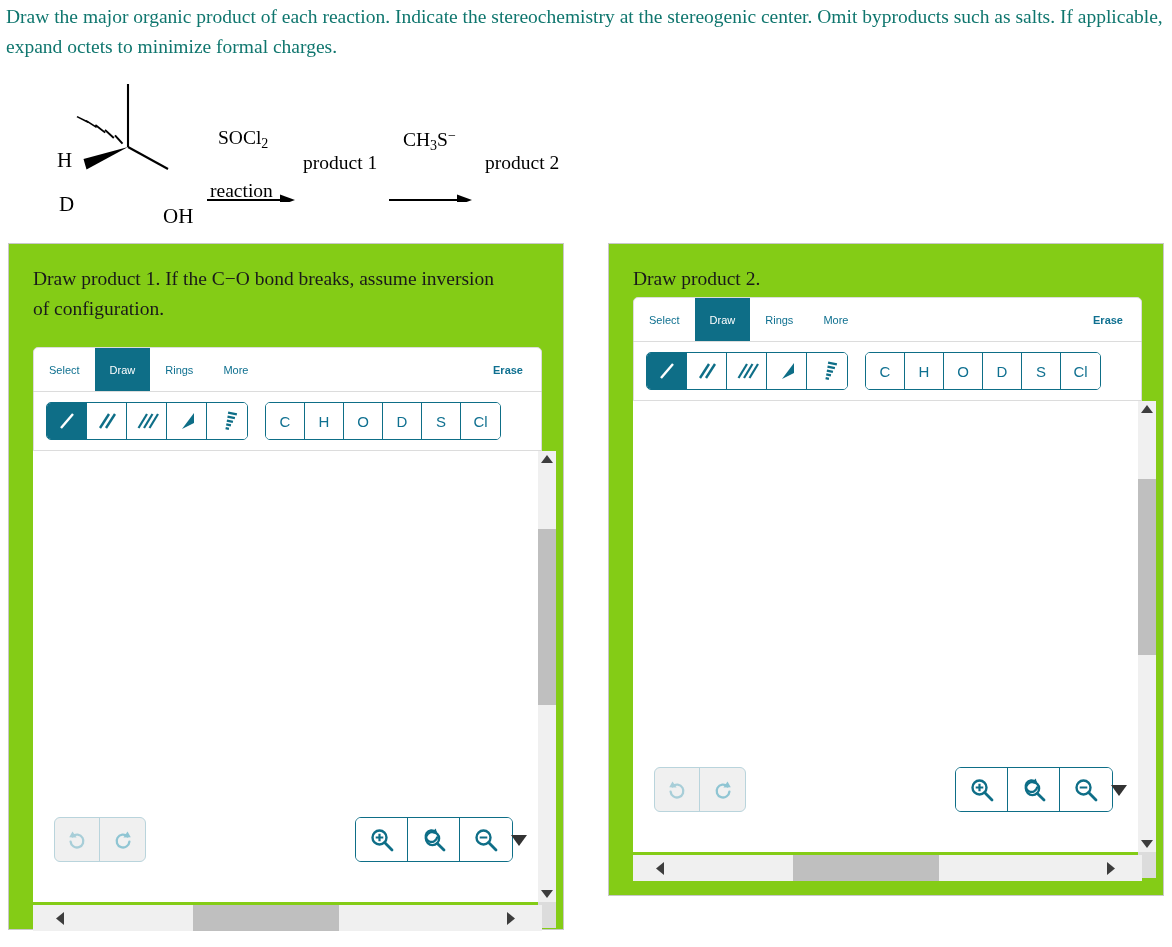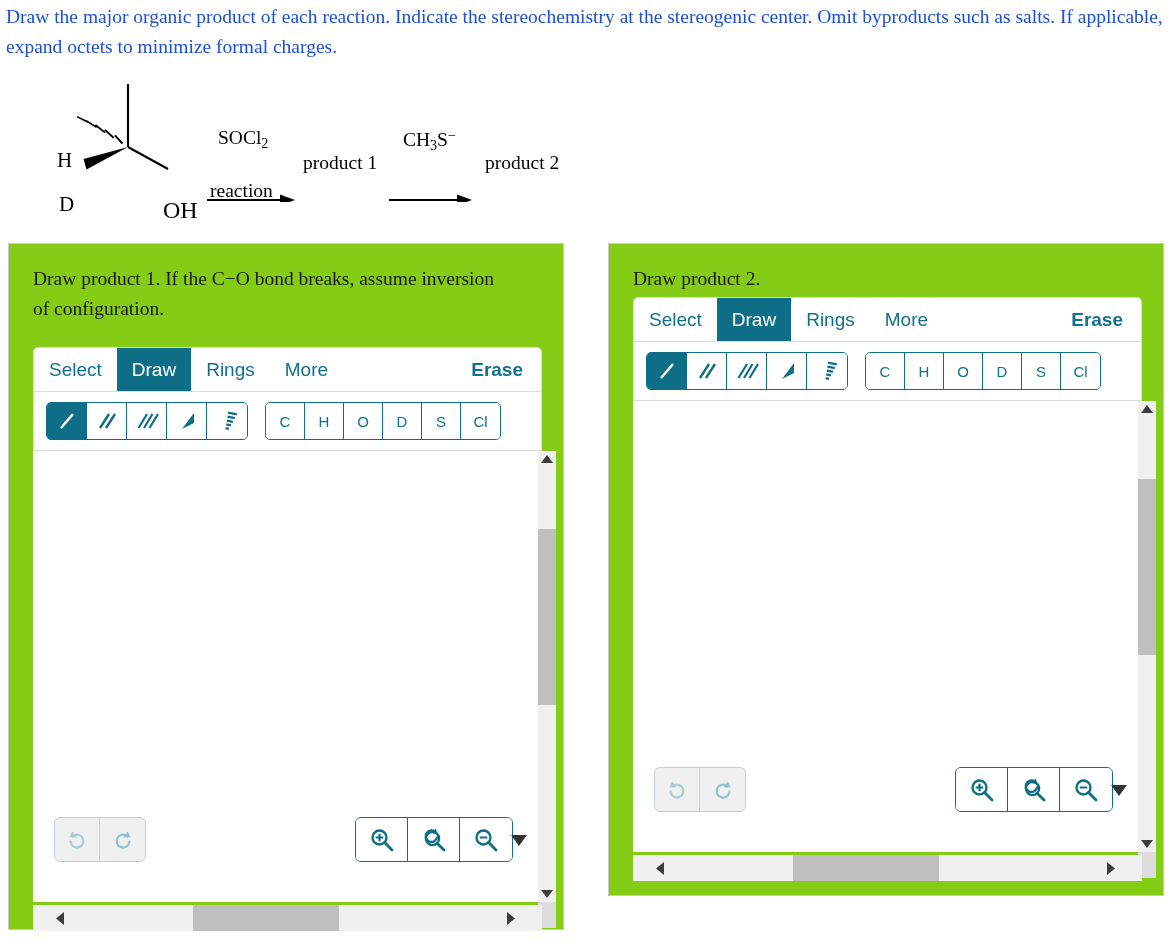--- a/index.html
+++ b/index.html
@@ -18,21 +18,21 @@
 
   
   #prompt {
     position: absolute;
     left: 6px;
     top: 2px;
     width: 1162px;
     font-family: "Liberation Serif", serif;
     font-size: 19.5px;
     line-height: 30px;
-    color: #1d4ed8;
+    color: #0f766e;
   }
 
   
   #scheme {
     position: absolute;
     left: 0px;
     top: 72px;
     width: 620px;
     height: 130px;
   }
@@ -87,21 +87,21 @@
     box-sizing: border-box;
     background: #fff;
     display: flex;
     align-items: stretch;
   }
   .tab {
     display: flex;
     align-items: center;
     padding: 0 15px;
     font-family: "Liberation Sans", sans-serif;
-    font-size: 19px;
+    font-size: 11px;
     color: #0f7090;
     cursor: pointer;
     user-select: none;
   }
   .tab.active {
     background: #0e6e87;
     color: #ffffff;
   }
   .tab-spacer { flex: 1 1 auto; }
   .tab.erase { padding-right: 18px; font-weight: bold; }
@@ -292,21 +292,21 @@
 
     <line x1="207" y1="128" x2="283" y2="128" stroke="#000" stroke-width="2.1"></line>
     <polygon points="295,128 280,122.5 280,133.5" fill="#000"></polygon>
 
     <line x1="389" y1="128" x2="460" y2="128" stroke="#000" stroke-width="2.1"></line>
     <polygon points="472,128 457,122.5 457,133.5" fill="#000"></polygon>
   </svg>
 
   <div class="rxn-label" style="left:57px; top:40px; font-size:21px;">H</div>
   <div class="rxn-label" style="left:59px; top:84px; font-size:21px;">D</div>
-  <div class="rxn-label" style="left:163px; top:89px; font-size:24px;">OH</div>
+  <div class="rxn-label" style="left:163px; top:96px; font-size:21px;">OH</div>
 
   <div class="rxn-label" style="left:218px; top:19px;">
     <span>SOCl</span><sub>2</sub>
   </div>
   <div class="rxn-label" style="left:210px; top:72px;">reaction</div>
   <div class="rxn-label" style="left:303px; top:44px;">product 1</div>
 
   <div class="rxn-label" style="left:403px; top:19px;">
     <span>CH</span><sub>3</sub><span>S</span><sup>−</sup>
   </div>

